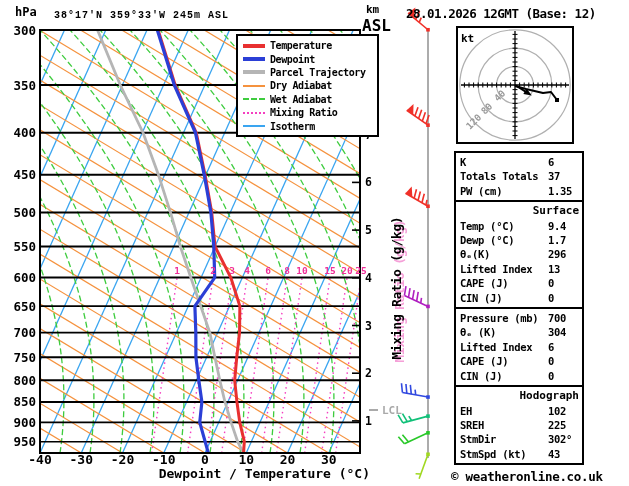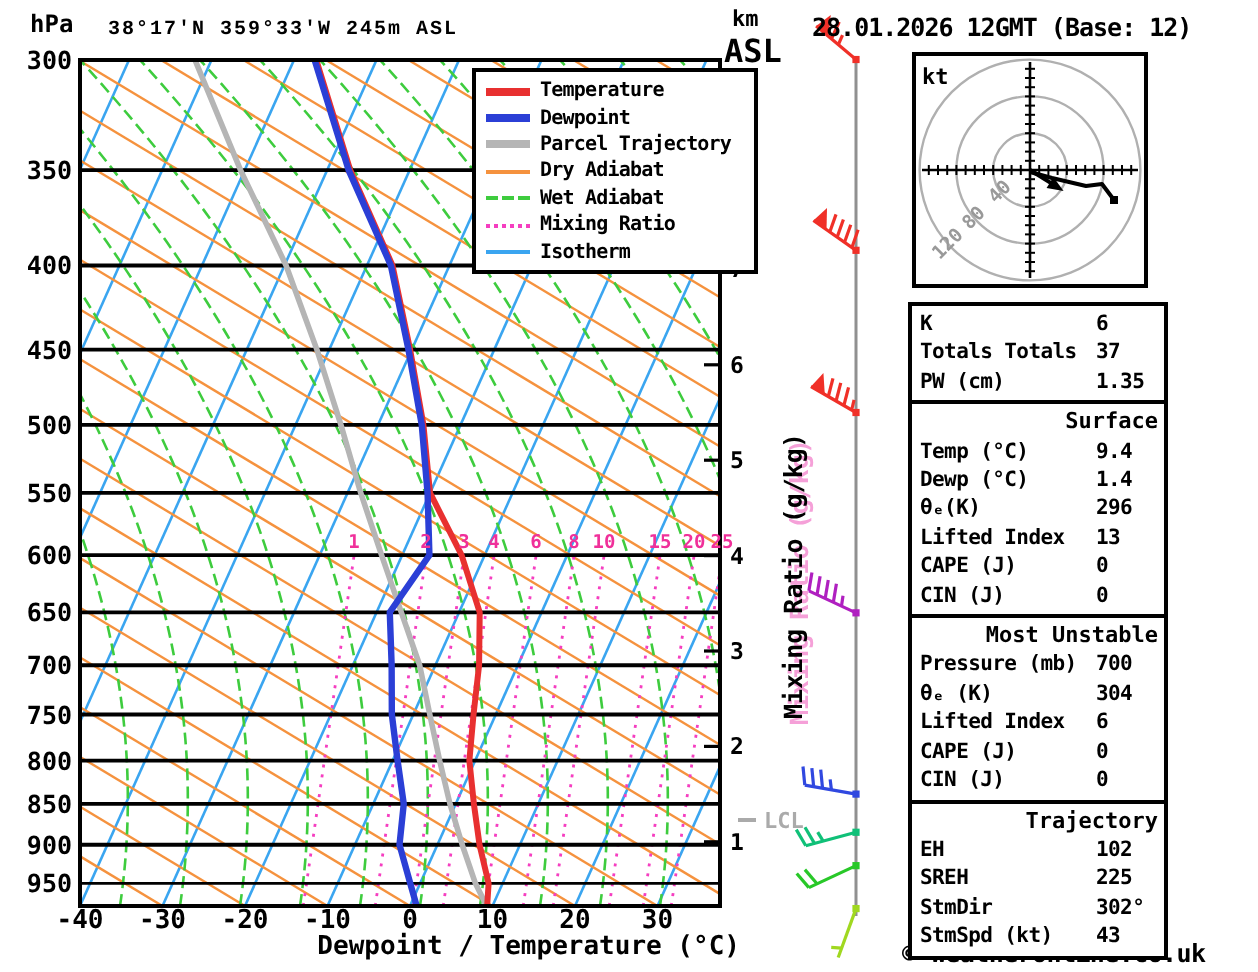--- a/index.html
+++ b/index.html
@@ -372,36 +372,35 @@
 
 <div class="abs" id="stats">
     <div class="stats-section">
       <div class="stats-row"><span>K</span><span class="stats-val">6</span></div>
       <div class="stats-row"><span>Totals Totals</span><span class="stats-val">37</span></div>
       <div class="stats-row"><span>PW (cm)</span><span class="stats-val">1.35</span></div>
     </div>
     <div class="stats-section">
       <div class="stats-title">Surface</div>
       <div class="stats-row"><span>Temp (°C)</span><span class="stats-val">9.4</span></div>
-      <div class="stats-row"><span>Dewp (°C)</span><span class="stats-val">1.4</span></div>
+      <div class="stats-row"><span>Dewp (°C)</span><span class="stats-val">1.7</span></div>
       <div class="stats-row"><span>θₑ(K)</span><span class="stats-val">296</span></div>
       <div class="stats-row"><span>Lifted Index</span><span class="stats-val">13</span></div>
       <div class="stats-row"><span>CAPE (J)</span><span class="stats-val">0</span></div>
       <div class="stats-row"><span>CIN (J)</span><span class="stats-val">0</span></div>
     </div>
     <div class="stats-section">
-      <div class="stats-title">Most Unstable</div>
       <div class="stats-row"><span>Pressure (mb)</span><span class="stats-val">700</span></div>
       <div class="stats-row"><span>θₑ (K)</span><span class="stats-val">304</span></div>
       <div class="stats-row"><span>Lifted Index</span><span class="stats-val">6</span></div>
       <div class="stats-row"><span>CAPE (J)</span><span class="stats-val">0</span></div>
       <div class="stats-row"><span>CIN (J)</span><span class="stats-val">0</span></div>
     </div>
     <div class="stats-section">
-      <div class="stats-title">Trajectory</div>
+      <div class="stats-title">Hodograph</div>
       <div class="stats-row"><span>EH</span><span class="stats-val">102</span></div>
       <div class="stats-row"><span>SREH</span><span class="stats-val">225</span></div>
       <div class="stats-row"><span>StmDir</span><span class="stats-val">302°</span></div>
       <div class="stats-row"><span>StmSpd (kt)</span><span class="stats-val">43</span></div>
     </div>
   </div>
 
 <div class="abs b" id="footer">© weatheronline.co.uk</div>
 
 </body></html>

